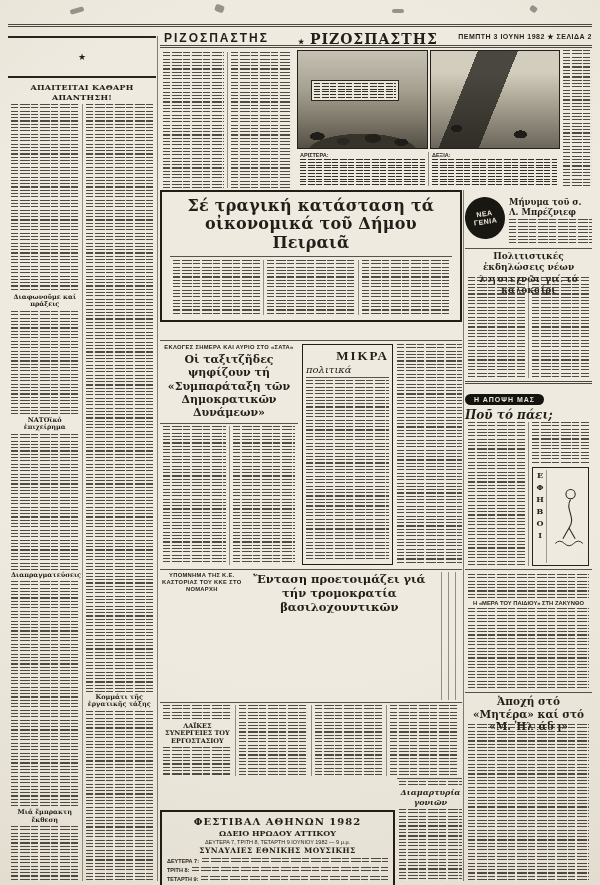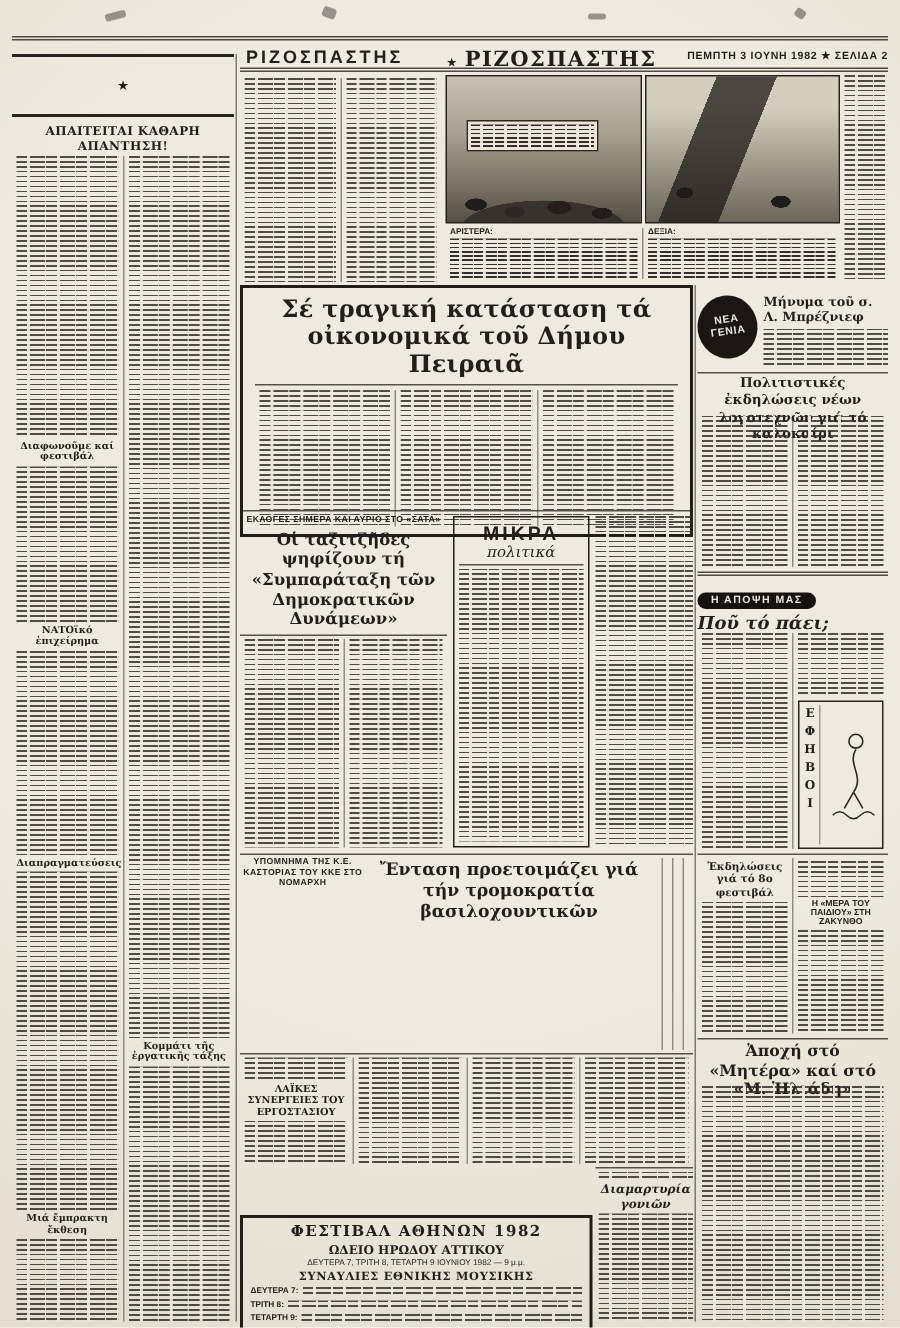--- a/index.html
+++ b/index.html
@@ -63,22 +63,22 @@
     background:#e9e5d8;border:1px solid #2a2722;padding:2px}
   .cap-lead{font-family:"Liberation Sans",sans-serif;font-weight:bold;font-size:5.5px;display:block;line-height:1.2}
 
   
   .bigbox{border:2px solid #211e18;padding:5px 8px;display:flex;flex-direction:column}
   .bighead{font-weight:bold;text-align:center;font-size:16px;line-height:1.15;letter-spacing:.2px}
   .kicker{font-family:"Liberation Sans",sans-serif;font-weight:bold;font-size:5.8px;text-align:center;line-height:1.25;letter-spacing:.3px}
   .headline-md{font-weight:bold;text-align:center;font-size:11px;line-height:1.2}
 
   .mikra-box{border:1.5px solid #211e18;padding:3px;display:flex;flex-direction:column}
-  .mikra-big{font-family:Liberation Sans, sans-serif;font-weight:bold;font-size:13px;text-align:center;letter-spacing:2px}
-  .mikra-script{font-style:italic;font-size:10px;text-align:center}
+  .mikra-big{font-family:Liberation Serif, serif;font-weight:bold;font-size:13px;text-align:right;letter-spacing:2px}
+  .mikra-script{font-style:italic;font-size:10px;}
 
   .fest-box{border:2px solid #211e18;padding:4px 5px;display:flex;flex-direction:column;gap:1px}
   .fest-title{font-weight:bold;font-size:10px;text-align:center;letter-spacing:1px}
   .fest-venue{font-weight:bold;font-size:8px;text-align:center}
   .fest-dates{font-size:5.5px;text-align:center;font-family:"Liberation Sans",sans-serif}
   .fest-event{font-weight:bold;font-size:7.5px;text-align:center;letter-spacing:.5px}
   .fest-row{display:flex;align-items:center;margin-top:2px}
   .fest-label{font-family:"Liberation Sans",sans-serif;font-weight:bold;font-size:5.5px;white-space:nowrap}
   .fest-row .sim{flex:1;height:6px;margin-left:3px}
 
@@ -117,21 +117,21 @@
 <div class="abs vrule" style="left:463px;top:190px;height:691px"></div>
 
 <div class="abs leftcol" style="left:8px;top:36px;width:148px;height:845px">
   <div class="logo-box">
     <span style="font-size:9px">★</span>
   </div>
   <div class="lc-head">ΑΠΑΙΤΕΙΤΑΙ ΚΑΘΑΡΗ ΑΠΑΝΤΗΣΗ!</div>
   <div class="vd grow">
     <div>
       <div class="sim" style="height:188px"></div>
-      <div class="lc-sub">Διαφωνοῦμε καί φεστιβάλ</div>
+      <div class="lc-sub">Διαφωνοῦμε καί πράξεις</div>
       <div class="sim" style="height:104px"></div>
       <div class="lc-sub">ΝΑΤΟϊκό ἐπιχείρημα</div>
       <div class="sim" style="height:136px"></div>
       <div class="lc-sub">Διαπραγματεύσεις</div>
       <div class="sim" style="height:226px"></div>
       <div class="lc-sub">Μιά ἔμπρακτη ἔκθεση</div>
       <div class="sim grow"></div>
     </div>
     <div>
       <div class="sim" style="height:588px"></div>
@@ -165,21 +165,21 @@
   <div>
     <b class="cap-lead">ΔΕΞΙΑ:</b>
     <div class="sim cap grow"></div>
   </div>
 </div>
 
 <div class="abs" style="left:563px;top:50px;width:29px;height:136px;display:flex">
   <div class="sim grow"></div>
 </div>
 
-<div class="abs bigbox" style="left:160px;top:190px;width:302px;height:168px">
+<div class="abs bigbox" style="left:160px;top:190px;width:302px;height:132px">
   <div class="bighead">Σέ τραγική κατάσταση τά</div>
   <div class="bighead">οἰκονομικά τοῦ Δήμου Πειραιᾶ</div>
   <div class="hr" style="margin:4px 0 3px"></div>
   <div class="vd grow">
     <div>
         <div class="sim grow"></div>
       </div>
     <div>
         <div class="sim grow"></div>
       </div>
@@ -335,24 +335,20 @@
         <circle cx="28" cy="14" r="6" fill="none" stroke="#2c2822" stroke-width="1.4"></circle>
         <path d="M28 21 C 20 34, 36 44, 26 58 M26 58 L18 72 M26 58 L34 72" fill="none" stroke="#2c2822" stroke-width="1.4"></path>
         <path d="M8 78 q 6 -6 12 0 t 12 0 t 12 0" fill="none" stroke="#2c2822" stroke-width="1.2"></path>
       </svg>
     </div>
   </div>
 </div>
 
 <div class="abs vd" style="left:465px;top:569px;width:127px;height:120px;border-top:1px solid rgba(35,31,25,.75);padding-top:2px">
   <div>
-    <div class="subhead-sm">Ἐκδηλώσεις γιά τό 8ο φεστιβάλ</div>
-    <div class="sim grow"></div>
-  </div>
-  <div>
     <div class="sim" style="height:24px;margin-top:2px"></div>
     <div class="sans" style="font-weight:bold;font-size:5.8px;text-align:center;padding:2px 0">Η «ΜΕΡΑ ΤΟΥ ΠΑΙΔΙΟΥ» ΣΤΗ ΖΑΚΥΝΘΟ</div>
     <div class="sim grow"></div>
   </div>
 </div>
 
 <div class="abs" style="left:465px;top:692px;width:127px;height:30px;border-top:1px solid rgba(35,31,25,.75);padding-top:2px">
   <div style="font-weight:bold;font-size:10.5px;text-align:center;line-height:1.2">Ἀποχή στό «Μητέρα» καί στό «Μ. Ἡλιάδη»</div>
 </div>
 

